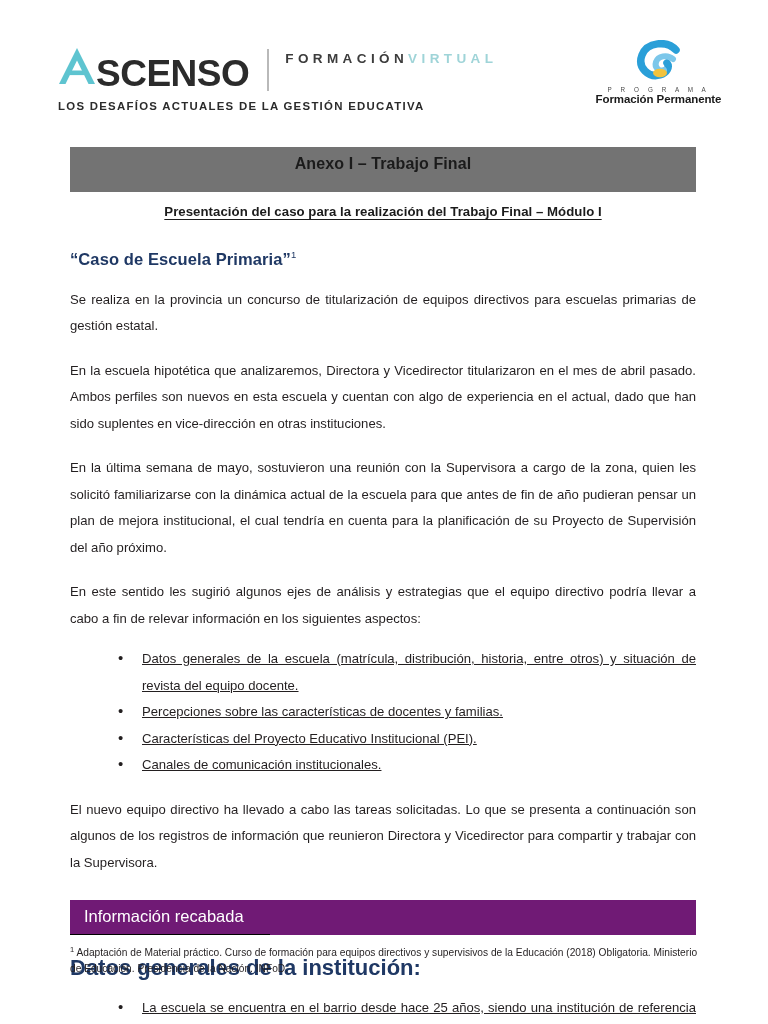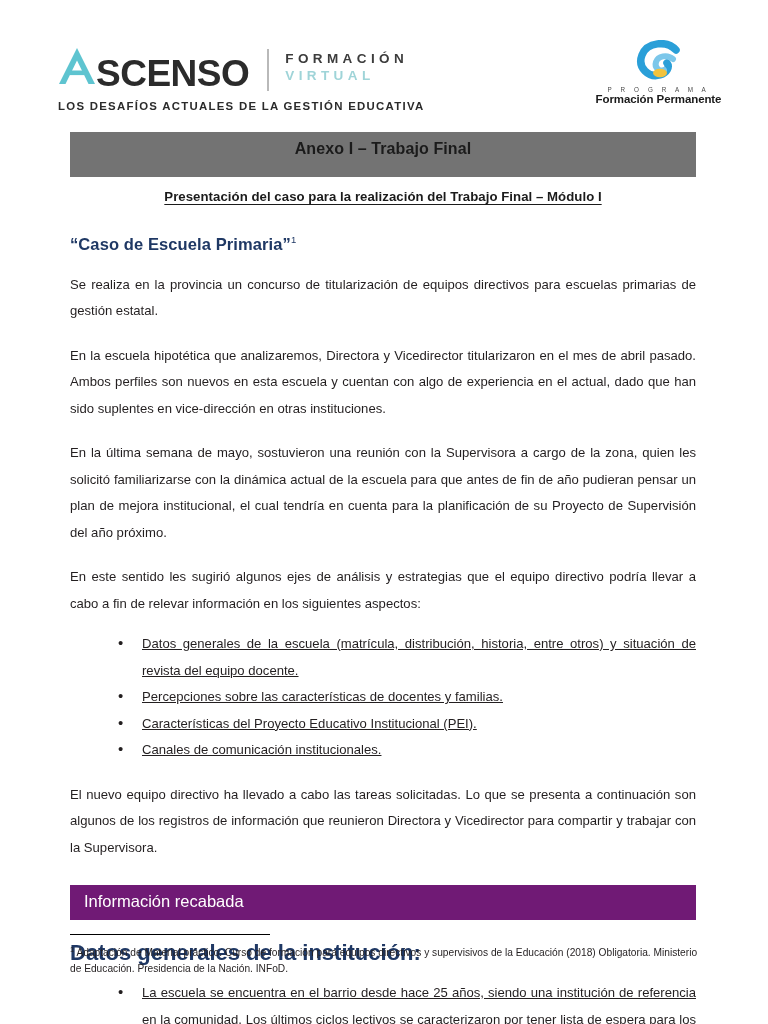--- a/index.html
+++ b/index.html
@@ -13,21 +13,21 @@
     background: #ffffff;
     font-family: "Liberation Sans", sans-serif;
     color: #231f20;
     overflow: hidden;
     position: relative;
   }
 
   
   .header {
     position: relative;
-    height: 132px;
+    height: 147px;
     width: 100%;
   }
   .logo-left {
     position: absolute;
     left: 58px;
     top: 46px;
     display: flex;
     flex-direction: column;
   }
   .logo-left-top {
@@ -57,21 +57,21 @@
   }
   .logo-divider {
     width: 2px;
     background: #b9b9b9;
     height: 42px;
     margin: 0 16px 0 18px;
     align-self: center;
   }
   .logo-right-txt {
     display: flex;
-    flex-direction: column;
+    flex-direction: row;
     justify-content: flex-start;
     padding-top: 4px;
   }
   .formacion-word {
     font-size: 13.5px;
     font-weight: bold;
     letter-spacing: 4.4px;
     color: #3c3c3c;
     line-height: 17px;
   }

